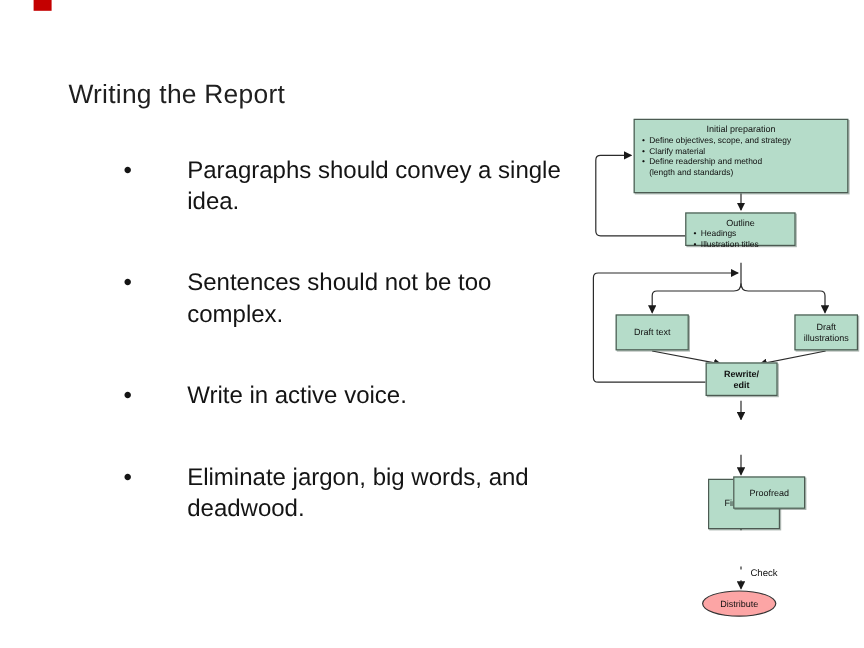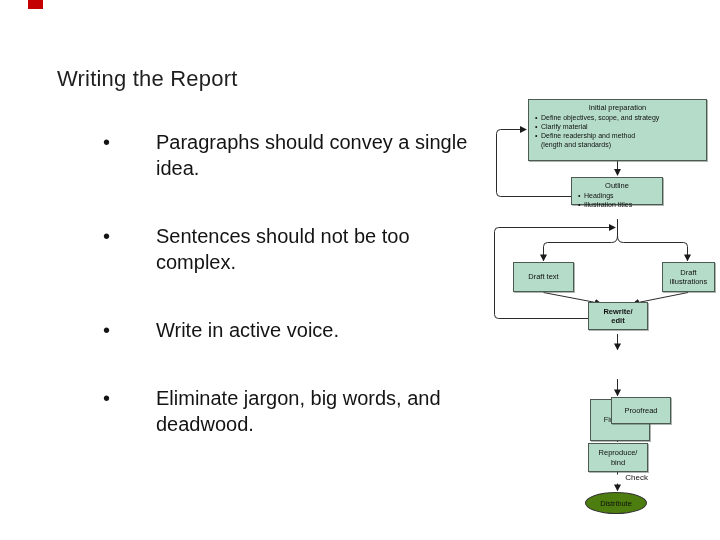--- a/index.html
+++ b/index.html
@@ -49,21 +49,21 @@
   #box-final     { left:590px; top:351px; width:60px;  height:42px;margin-top:48px; }
   #box-proofread { left:588px; top:397px; width:60px;  height:27px;margin-left:23px; }
   #box-reproduce { left:588px; top:443px; width:60px;  height:29px; }
   .check-label {
     position:absolute; left:588px; top:472px; width:60px;
     text-align:right; font-size:8px; line-height:11px; color:#101010;
   }
   .terminator {
     position:absolute; left:585px; top:492px; width:62px; height:22px;
     box-sizing:border-box; border:1px solid #333; border-radius:50%;
-    background:#4d7c0f; display:flex; align-items:center; justify-content:center;
+    background:#fca5a5; display:flex; align-items:center; justify-content:center;
     font-size:7.5px; color:#101010;
   }
 </style>
 </head>
 <body>
 
 <div class="slide">
 
   <div class="corner-marker"></div>
 
@@ -154,20 +154,18 @@
     </div>
   </div>
 
   <div class="fbox center-label" id="box-draft-ill">Draft
 illustrations</div>
   <div class="fbox center-label" id="box-draft-text">Draft text</div>
   <div class="fbox center-label" id="box-rewrite">Rewrite/
 edit</div>
   <div class="fbox center-label" id="box-final">Final type</div>
   <div class="fbox center-label" id="box-proofread">Proofread</div>
-  <div class="fbox center-label" id="box-reproduce">Reproduce/
-bind</div>
 
   <div class="check-label">Check</div>
 
   <div class="terminator">Distribute</div>
 
 </div>
 
 </body></html>

